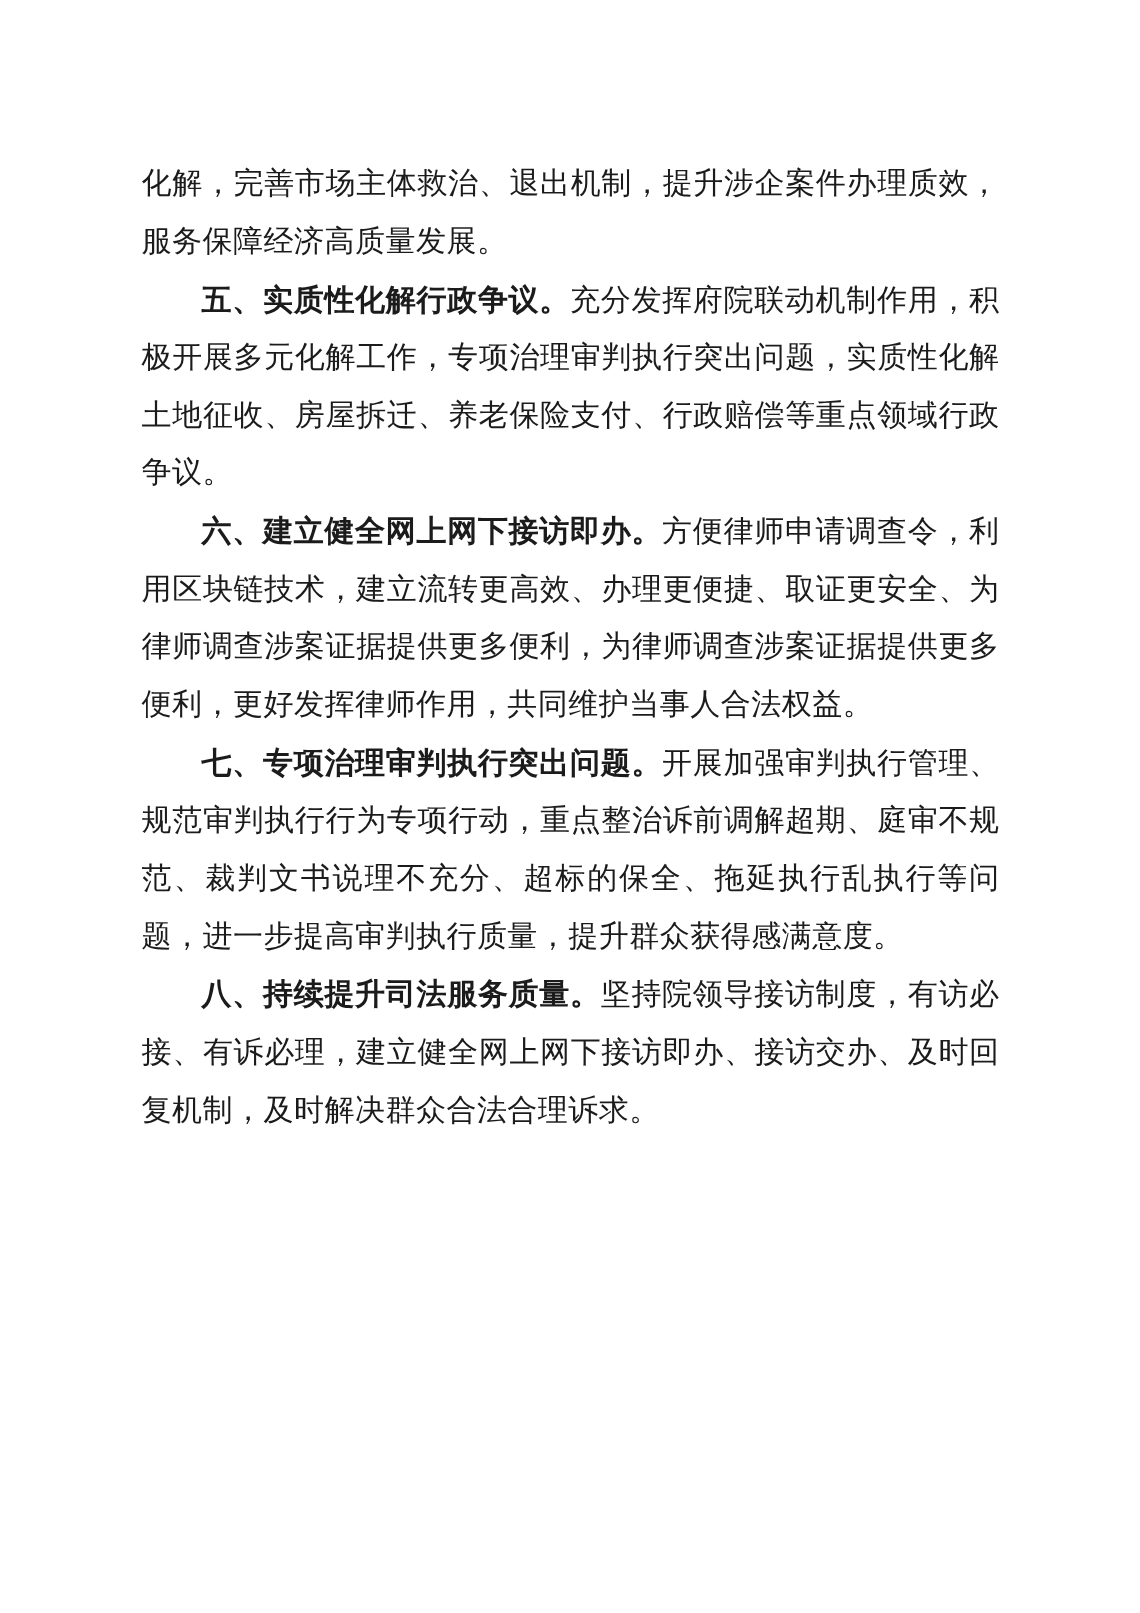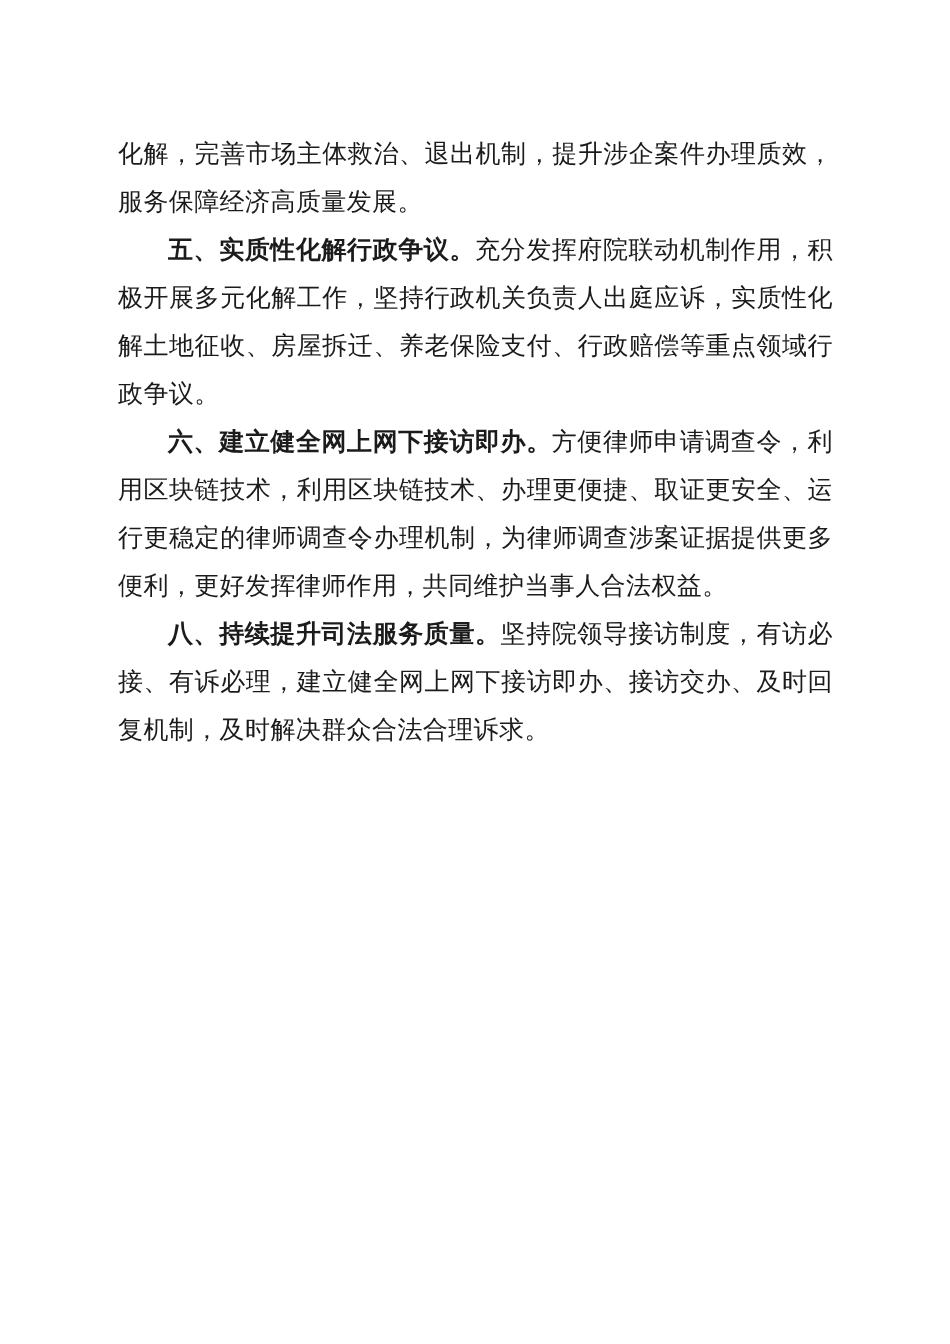--- a/index.html
+++ b/index.html
@@ -32,26 +32,27 @@
     text-align: justify;
     text-justify: inter-ideograph;
     text-indent: 2em;
     word-break: break-all;
   }
   .para.continuation {
     text-indent: 0;
   }
   .para .lead {
     font-weight: 700;
-    font-family: Liberation Serif, serif;
+    font-family: Liberation Sans, sans-serif;
   }
 </style>
 </head>
 <body>
 
 <div class="page">
   <div class="doc-body">
       <p class="para continuation"><span>化解，完善市场主体救治、退出机制，提升涉企案件办理质效，服务保障经济高质量发展。</span></p>
-      <p class="para"><span class="lead">五、实质性化解行政争议。</span><span>充分发挥府院联动机制作用，积极开展多元化解工作，坚持行政机关负责人出庭应诉，实质性化解土地征收、房屋拆迁、养老保险支付、行政赔偿等重点领域行政争议。</span></p>
-      <p class="para"><span class="lead">六、建立健全网上网下接访即办。</span><span>方便律师申请调查令，利用区块链技术，利用区块链技术、办理更便捷、取证更安全、运行更稳定的律师调查令办理机制，为律师调查涉案证据提供更多便利，更好发挥律师作用，共同维护当事人合法权益。</span></p>
+      <p class="para"><span class="lead">五、实质性化解行政争议。</span><span>充分发挥府院联动机制作用，积极开展多元化解工作，专项治理审判执行突出问题，实质性化解土地征收、房屋拆迁、养老保险支付、行政赔偿等重点领域行政争议。</span></p>
+      <p class="para"><span class="lead">六、建立健全网上网下接访即办。</span><span>方便律师申请调查令，利用区块链技术，建立流转更高效、办理更便捷、取证更安全、为律师调查涉案证据提供更多便利，为律师调查涉案证据提供更多便利，更好发挥律师作用，共同维护当事人合法权益。</span></p>
+      <p class="para"><span class="lead">七、专项治理审判执行突出问题。</span><span>开展加强审判执行管理、规范审判执行行为专项行动，重点整治诉前调解超期、庭审不规范、裁判文书说理不充分、超标的保全、拖延执行乱执行等问题，进一步提高审判执行质量，提升群众获得感满意度。</span></p>
       <p class="para"><span class="lead">八、持续提升司法服务质量。</span><span>坚持院领导接访制度，有访必接、有诉必理，建立健全网上网下接访即办、接访交办、及时回复机制，及时解决群众合法合理诉求。</span></p>
     </div>
 </div>
 
 </body></html>

